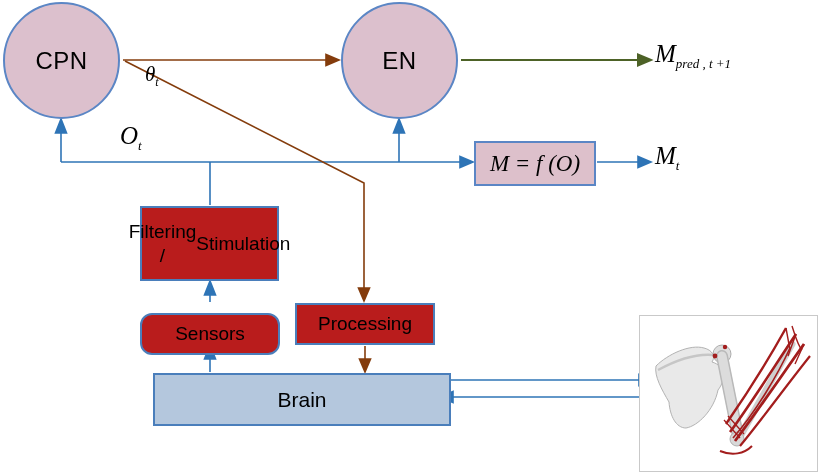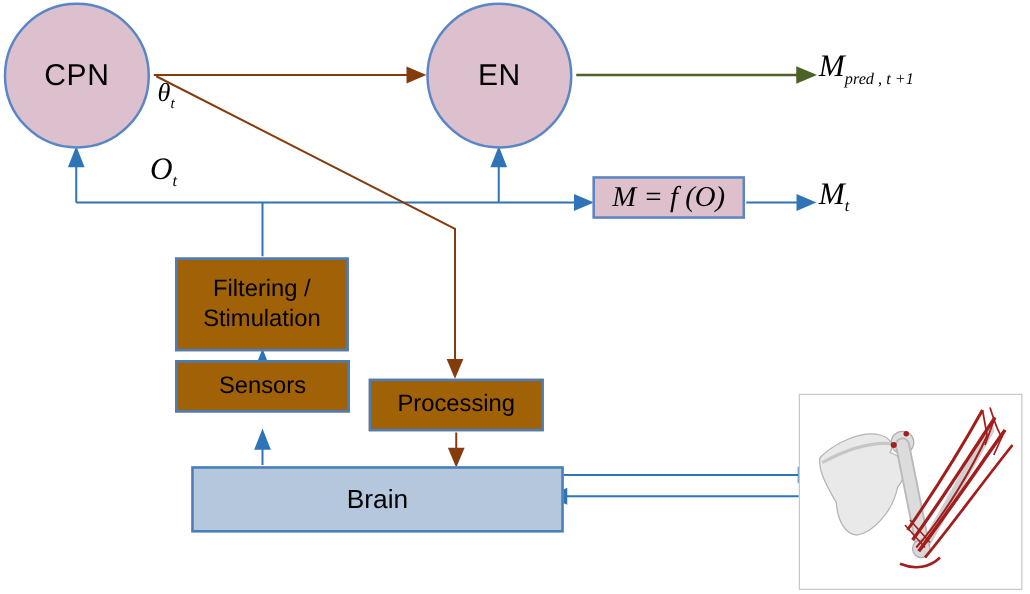--- a/index.html
+++ b/index.html
@@ -10,22 +10,22 @@
   .abs{position:absolute;}
   
   .node-circle{
     width:117px;height:117px;border-radius:50%;
     background:#dcc0cd;border:2px solid #5b86c5;box-sizing:border-box;
     display:flex;align-items:center;justify-content:center;
     font-size:24px;letter-spacing:.5px;
   }
   
   .proc-box{
-    background:#a16207;border:2px solid #4a7ebb;box-sizing:border-box;
-    display:flex;flex-direction:column;align-items:center;justify-content:center;
+    background:#b91c1c;border:2px solid #4a7ebb;box-sizing:border-box;
+    display:flex;align-items:center;justify-content:center;
     font-size:19px;line-height:1.25;text-align:center;
   }
   .brain-box{
     background:#b4c7dd;border:2px solid #4a7ebb;box-sizing:border-box;
     display:flex;align-items:center;justify-content:center;font-size:21px;
   }
   .eq-box{
     background:#ddc0cb;border:2px solid #5b86c5;box-sizing:border-box;
     display:flex;align-items:center;justify-content:center;
   }
@@ -85,46 +85,46 @@
   </svg>
 
   <div class="abs node-circle" style="left:3px;top:2px;">
     <span>CPN</span>
   </div>
 
   <div class="abs node-circle" style="left:341px;top:2px;text-align:center;">
     <span>EN</span>
   </div>
 
-  <div class="abs mlabel small-math" style="left:126px;top:62px;">
+  <div class="abs mlabel small-math" style="left:145px;top:62px;">
     <span class="base">θ</span><span class="sub">t</span>
   </div>
 
   <div class="abs mlabel" style="left:120px;top:122px;">
     <span class="base">O</span><span class="sub">t</span>
   </div>
 
-  <div class="abs eq-box" style="left:474px;top:141px;width:122px;height:34px;justify-content:center;">
+  <div class="abs eq-box" style="left:474px;top:141px;width:122px;height:45px;justify-content:center;">
     <span class="math">M = f (O)</span>
   </div>
 
   <div class="abs mlabel" style="left:655px;top:40px;">
     <span class="base">M</span><span class="sub">pred , t +1</span>
   </div>
 
   <div class="abs mlabel" style="left:655px;top:142px;">
     <span class="base">M</span><span class="sub">t</span>
   </div>
 
   <div class="abs proc-box" style="left:140px;top:206px;width:139px;height:75px;">
     <span>Filtering /</span>
     <span>Stimulation</span>
   </div>
 
-  <div class="abs proc-box" style="left:140px;top:288px;width:140px;height:42px;">
+  <div class="abs proc-box" style="left:140px;top:313px;width:140px;height:42px;border-radius:12px;">
     <span>Sensors</span>
   </div>
 
   <div class="abs proc-box" style="left:295px;top:303px;width:140px;height:42px;">
     <span>Processing</span>
   </div>
 
   <div class="abs brain-box" style="left:138px;top:373px;width:298px;height:53px;margin-left:15px;">
     <span>Brain</span>
   </div>

